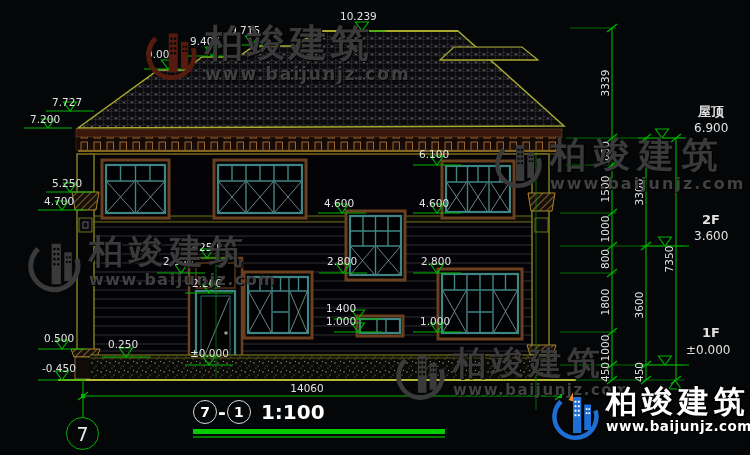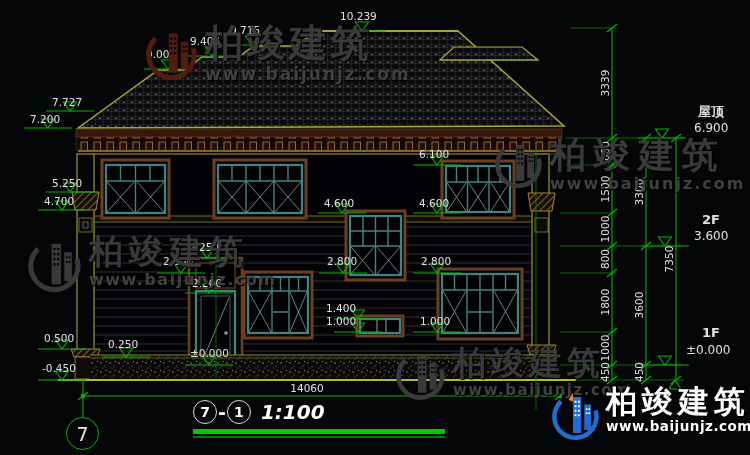--- a/index.html
+++ b/index.html
@@ -38,21 +38,21 @@
   #brand .zh{font-weight:bold;font-size:31px;letter-spacing:5px;line-height:1.1;color:#fff;white-space:nowrap;
     text-shadow:-1.5px -1.5px 0 #000,1.5px -1.5px 0 #000,-1.5px 1.5px 0 #000,1.5px 1.5px 0 #000;}
   #brand .url{font-weight:bold;font-size:13.5px;letter-spacing:0.5px;color:#fff;white-space:nowrap;
     text-shadow:-1px -1px 0 #000,1px -1px 0 #000,-1px 1px 0 #000,1px 1px 0 #000;}
   
   #title{position:absolute;left:193px;top:400px;display:flex;align-items:center;color:#fff;font-weight:bold;}
   .tc{width:22px;height:22px;border:1.7px solid #d8d8d8;border-radius:50%;display:flex;align-items:center;
       justify-content:center;font-size:14px;flex:0 0 auto;}
   #title .dash{font-size:19px;margin:0 1px;}
   #title .name{font-size:26px;letter-spacing:2px;margin-left:2px;white-space:nowrap;}
-  #title .scale{font-size:20px;margin-left:10px;font-style:italic;}
+  #title .scale{font-size:20px;margin-left:10px;}
   #title-bar1{position:absolute;left:193px;top:429px;width:252px;height:5px;background:var(--title-green);}
   #title-bar2{position:absolute;left:193px;top:436px;width:252px;height:2px;background:#007700;}
   
   #axis-bubble{position:absolute;left:66px;top:417px;width:31px;height:31px;border:1.7px solid var(--dim-green);
       border-radius:50%;display:flex;align-items:center;justify-content:center;color:#e8e8e8;font-size:19px;}
 </style>
 </head>
 <body>
 
 <div id="stage">

